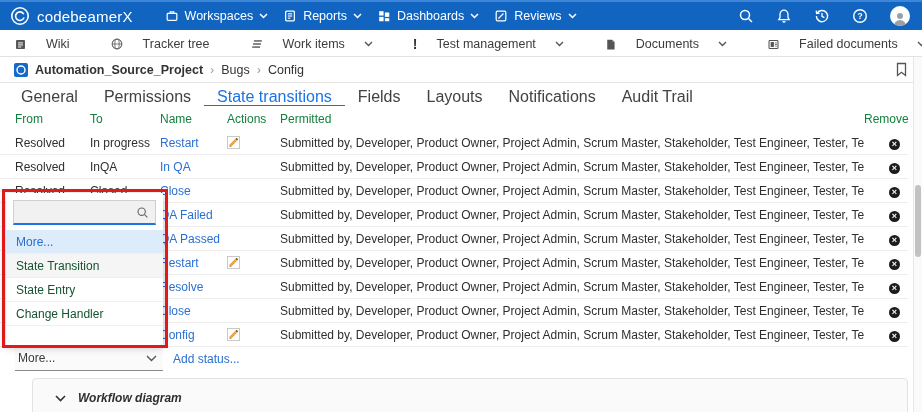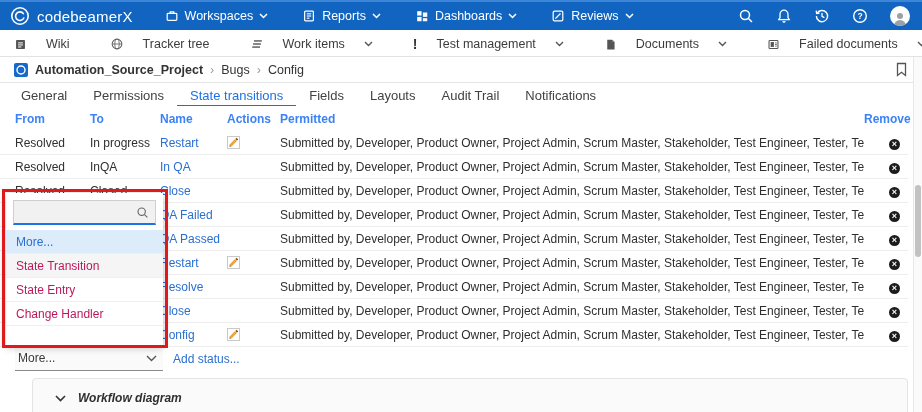--- a/index.html
+++ b/index.html
@@ -4,21 +4,21 @@
 <style>
   * { margin:0; padding:0; box-sizing:border-box; }
   body { background:#fff; font-family:"Liberation Sans", sans-serif; }
   .app { position:relative; width:922px; height:412px; background:#fff; overflow:hidden; }
 
   
   .topbar { position:absolute; top:0; left:0; right:0; height:30px; background:#1165c1;
             border-top:2px solid #3d85d6; display:flex; align-items:center; padding:0 10px; color:#ffffff; }
   .logo { display:flex; align-items:center; gap:7px; cursor:pointer; }
   .logo-text { font-size:15px; font-weight:500; letter-spacing:.2px; }
-  .top-menus { display:flex; gap:34px; margin-left:32px; font-size:12.5px; font-weight:500; }
+  .top-menus { display:flex; gap:15px; margin-left:32px; font-size:12.5px; font-weight:500; }
   .tmenu { display:flex; align-items:center; gap:6px; cursor:pointer; white-space:nowrap; }
   .top-right { margin-left:auto; display:flex; align-items:center; gap:22px; padding-right:2px; }
   .top-right .icon { cursor:pointer; display:flex; }
   .avatar { width:20px; height:20px; border-radius:50%; background:#fff; display:flex; align-items:flex-end; justify-content:center; overflow:hidden; cursor:pointer; }
 
   
   .toolbar { position:absolute; top:32px; left:0; right:0; height:25px; background:#fff;
              border-bottom:1px solid #e2e2e2; display:flex; align-items:center; padding:0 14px;
              font-size:12.5px; color:#3c3c3c; }
   .tb-items { display:flex; gap:40px; align-items:center; }
@@ -28,46 +28,46 @@
 
   
   .breadcrumb { position:absolute; top:57px; left:0; right:0; height:26px; border-bottom:1px solid #e4e4e4;
                 display:flex; align-items:center; padding:0 14px; font-size:12.5px; color:#333; gap:7px; }
   .bc-proj { font-weight:700; }
   .bc-sep { color:#9a9a9a; }
   .bc-item { cursor:pointer; }
   .bc-bookmark { margin-left:auto; display:flex; cursor:pointer; }
 
   
-  .tabs { position:absolute; top:84px; left:8px; right:14px; height:22px; display:flex; font-size:13px; color:#424242; }
+  .tabs { position:absolute; top:84px; left:8px; right:14px; height:22px; display:flex; font-size:16px; color:#424242; }
   .tab { padding:4px 13px 3px; cursor:pointer; white-space:nowrap; }
   .tab.active { color:#1a73e8; font-weight:500; border-bottom:1px solid #4d7c0f; }
 
   
   .ttable { position:absolute; top:107px; left:0; right:14px; }
   .thead, .trow { display:grid; grid-template-columns:75px 70px 67px 53px 1fr 44px;
                   padding-left:15px; height:24px; align-items:center; font-size:12px; }
-  .thead { font-weight:700; color:#3b82f6; }
+  .thead { font-weight:400; color:#15803d; }
   .thead .h-remove { text-align:right; padding-right:2px; }
   .trow { border-bottom:1px solid #ededed; color:#2f2f2f; }
   .c-name { color:#2a6fd2; text-decoration:none; cursor:pointer; }
   .c-perm { white-space:nowrap; overflow:hidden; }
   .c-remove { text-align:right; padding-right:8px; }
   .rm { display:inline-flex; width:11px; height:11px; background:#1c1c1c; color:#fff; border-radius:50%;
         font-size:9px; line-height:1; align-items:center; justify-content:center; cursor:pointer; font-weight:700; }
   .edit-wrap { display:flex; }
 
   
   .popup { position:absolute; left:6px; top:193px; width:157px; height:152px; background:#fff;
            box-shadow:0 2px 8px rgba(0,0,0,.28); z-index:5; }
   .popup-search { margin:7px 7px 0; height:25px; background:#f1f1f1; border:1px solid #cfcfcf;
                   border-bottom:2px solid #1a73e8; display:flex; align-items:center; padding:0 6px; }
   .popup-search input { flex:1; min-width:0; background:transparent; border:none; outline:none; font-size:12px; }
   .opts { margin-top:5px; }
-  .opt { height:24px; display:flex; align-items:center; padding:0 10px; font-size:12px; color:#be185d;
+  .opt { height:24px; display:flex; align-items:center; padding:0 10px; font-size:12px; color:#14532d;
          border-bottom:1px solid #f0f0f0; cursor:pointer; }
   .opt-selected { background:#ddecfa; color:#2a6fd2; }
   .opt-hover { background:#f5f5f5; }
 
   
   .annotation { position:absolute; left:2px; top:189px; width:166px; height:159px;
                 border:3px solid #e01a1a; z-index:9; pointer-events:none; }
 
   
   .more-select { position:absolute; left:15px; top:346px; width:148px; height:25px; background:#fafafa;
@@ -333,23 +333,23 @@
     <div class="tab">General</div>
 
     <div class="tab">Permissions</div>
 
     <div class="tab active">State transitions</div>
 
     <div class="tab">Fields</div>
 
     <div class="tab">Layouts</div>
 
+    <div class="tab">Notifications</div>
+
     <div class="tab">Audit Trail</div>
-
-    <div class="tab">Notifications</div>
   </div>
 
   <div class="ttable">
     <div class="thead">
       <span>From</span>
       <span>To</span>
       <span>Name</span>
       <span>Actions</span>
       <span>Permitted</span>
       <span class="h-remove">Remove</span>

